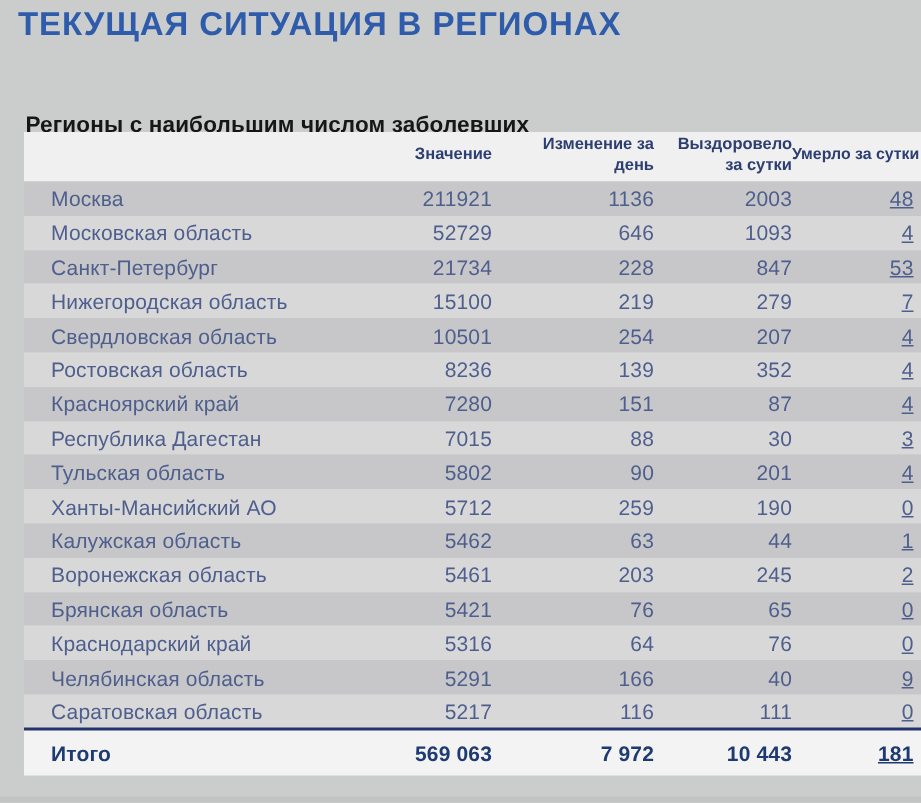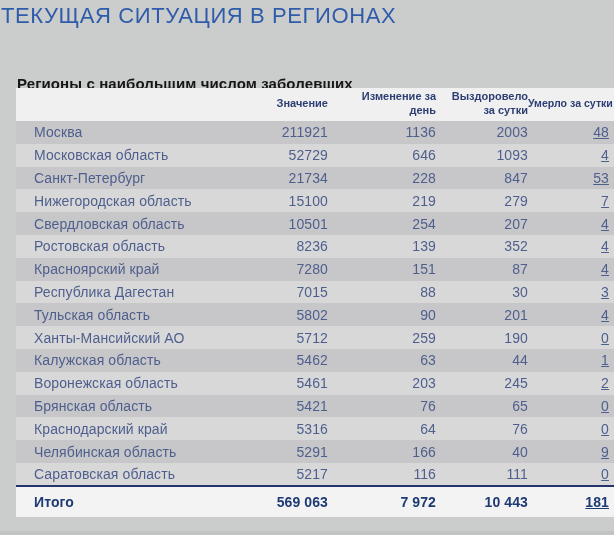--- a/index.html
+++ b/index.html
@@ -18,22 +18,22 @@
   }
   *{box-sizing:border-box;}
   html,body{margin:0;padding:0;}
   body{
     width:614px;height:535px;overflow:hidden;
     background:var(--page-bg);
     font-family:"Liberation Sans","DejaVu Sans",sans-serif;
     position:relative;
   }
   .page-title{
-    margin:0;padding:4px 0 0 1px;
-    font-size:22px;font-weight:normal;letter-spacing:0.6px;
+    margin:0;padding:4px 0 0 12px;
+    font-size:22px;font-weight:bold;letter-spacing:0.6px;
     color:var(--title-blue);
     line-height:1.05;
   }
   .page-subtitle{
     margin:16px;padding:33px 0 0 1px;
     font-size:15px;font-weight:bold;letter-spacing:0.1px;
     color:var(--subtitle-ink);
     line-height:1.1;
   }
   table.stats{

